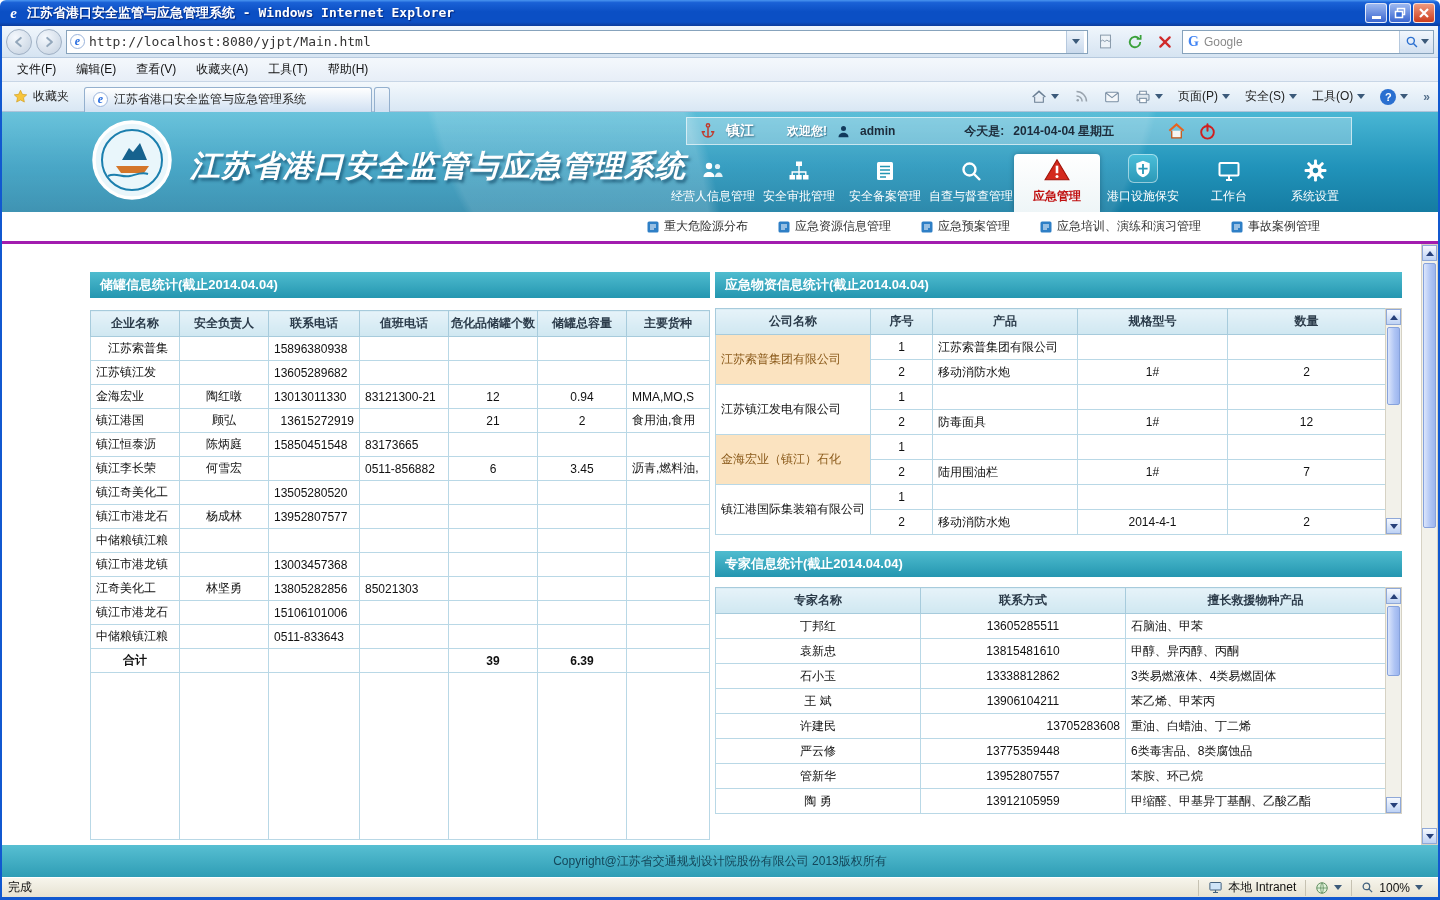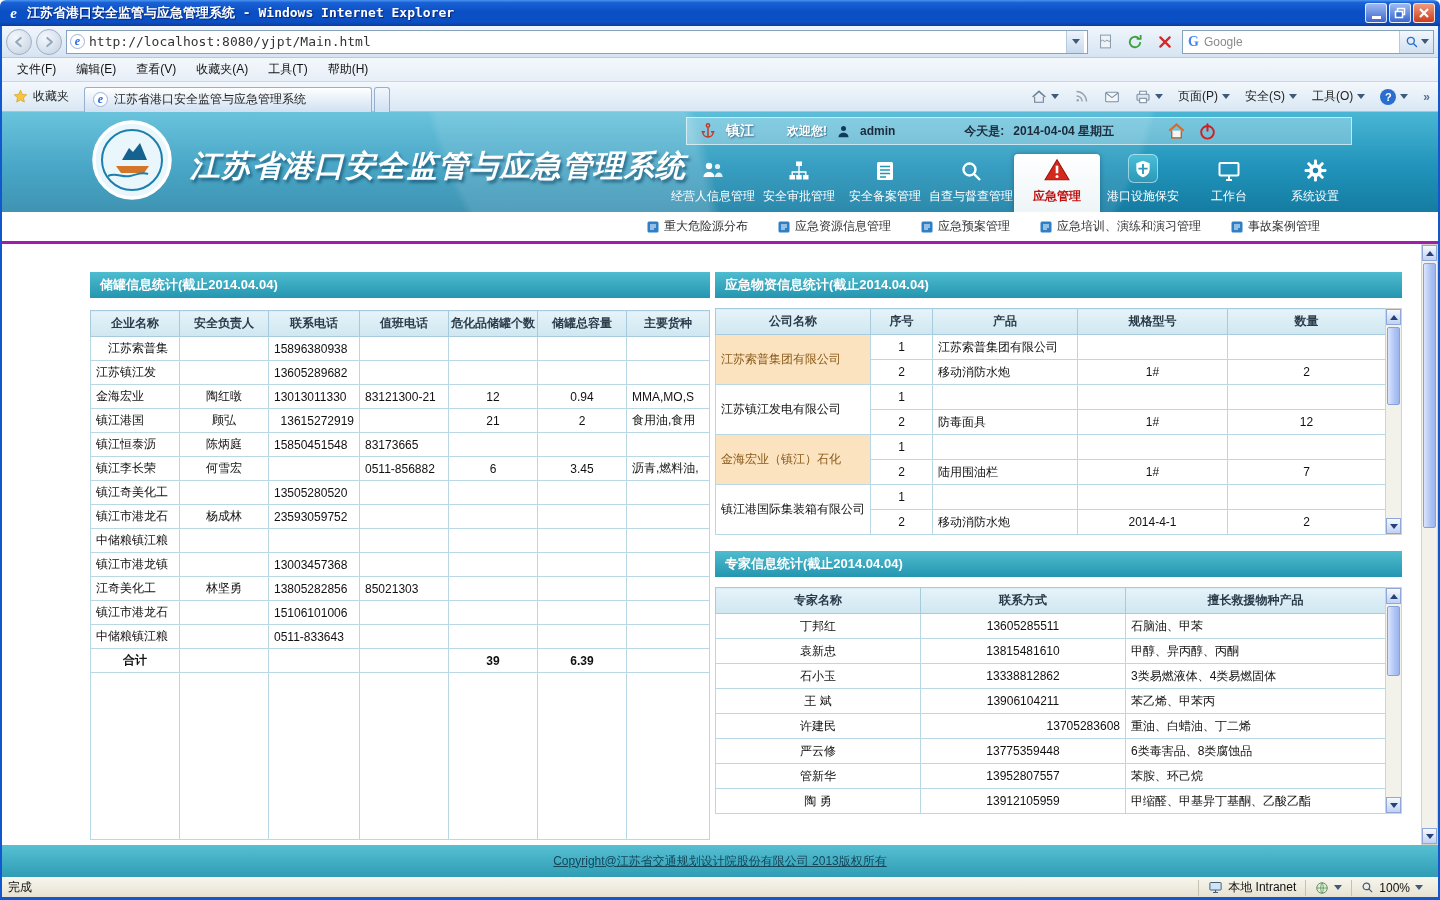--- a/index.html
+++ b/index.html
@@ -106,21 +106,21 @@
 
   
   .sb { position:absolute; width:17px; background:#f2f1ea; border:1px solid #d6d2c4; }
   .sb-arr { position:absolute; left:0; right:0; height:16px; background:linear-gradient(#f6f9fe,#bed2f4); border:1px solid #8fa8d8; display:flex; align-items:center; justify-content:center; }
   .tri-up { width:0; height:0; border-left:4px solid transparent; border-right:4px solid transparent; border-bottom:5px solid #27407a; }
   .tri-dn { width:0; height:0; border-left:4px solid transparent; border-right:4px solid transparent; border-top:5px solid #27407a; }
   .sb-thumb { position:absolute; left:1px; right:1px; border-radius:2px; background:linear-gradient(90deg,#dbe5fb 0%,#aec4f4 60%,#9cb5ee 100%); border:1px solid #86a2dc; }
 
   
   .pagefooter { top:845px; height:32px; background:linear-gradient(#57bfd2,#2f9db5); display:flex; align-items:center; justify-content:center;
-    color:#14475a; font-size:12px;text-decoration:underline; }
+    color:#14475a; font-size:12px; }
   .statusbar { top:877px; height:20px; background:linear-gradient(#f7f5ec,#e6e2d2); border-top:1px solid #fff; display:flex; align-items:center;
     font-size:12px; color:#111; padding:0 8px; }
   .status-right { margin-left:auto; display:flex; align-items:center; }
   .status-seg { display:flex; align-items:center; gap:5px; padding:0 9px; border-left:1px solid #c6c2b2; height:16px; }
   .bottom-edge { top:897px; height:3px; background:#1158d0; }
   .edge { position:absolute; top:26px; bottom:0; width:2px; background:#1158d0; z-index:40; }
   .edge.l { left:0; } .edge.r { right:0; }
 </style>
 </head>
 <body>
@@ -509,21 +509,21 @@
               <td style="text-align: center;"></td>
               <td style="text-align: left;">13505280520</td>
               <td style="text-align: left;"></td>
               <td style="text-align: center;"></td>
               <td style="text-align: center;"></td>
               <td style="text-align: left;"></td>
             </tr>
             <tr>
               <td style="text-align: left;">镇江市港龙石</td>
               <td style="text-align: center;">杨成林</td>
-              <td style="text-align: left;">23593059752</td>
+              <td style="text-align: left;">13952807577</td>
               <td style="text-align: left;"></td>
               <td style="text-align: center;"></td>
               <td style="text-align: center;"></td>
               <td style="text-align: left;"></td>
             </tr>
             <tr>
               <td style="text-align: left;">中储粮镇江粮</td>
               <td style="text-align: center;"></td>
               <td style="text-align: left;"></td>
               <td style="text-align: left;"></td>

